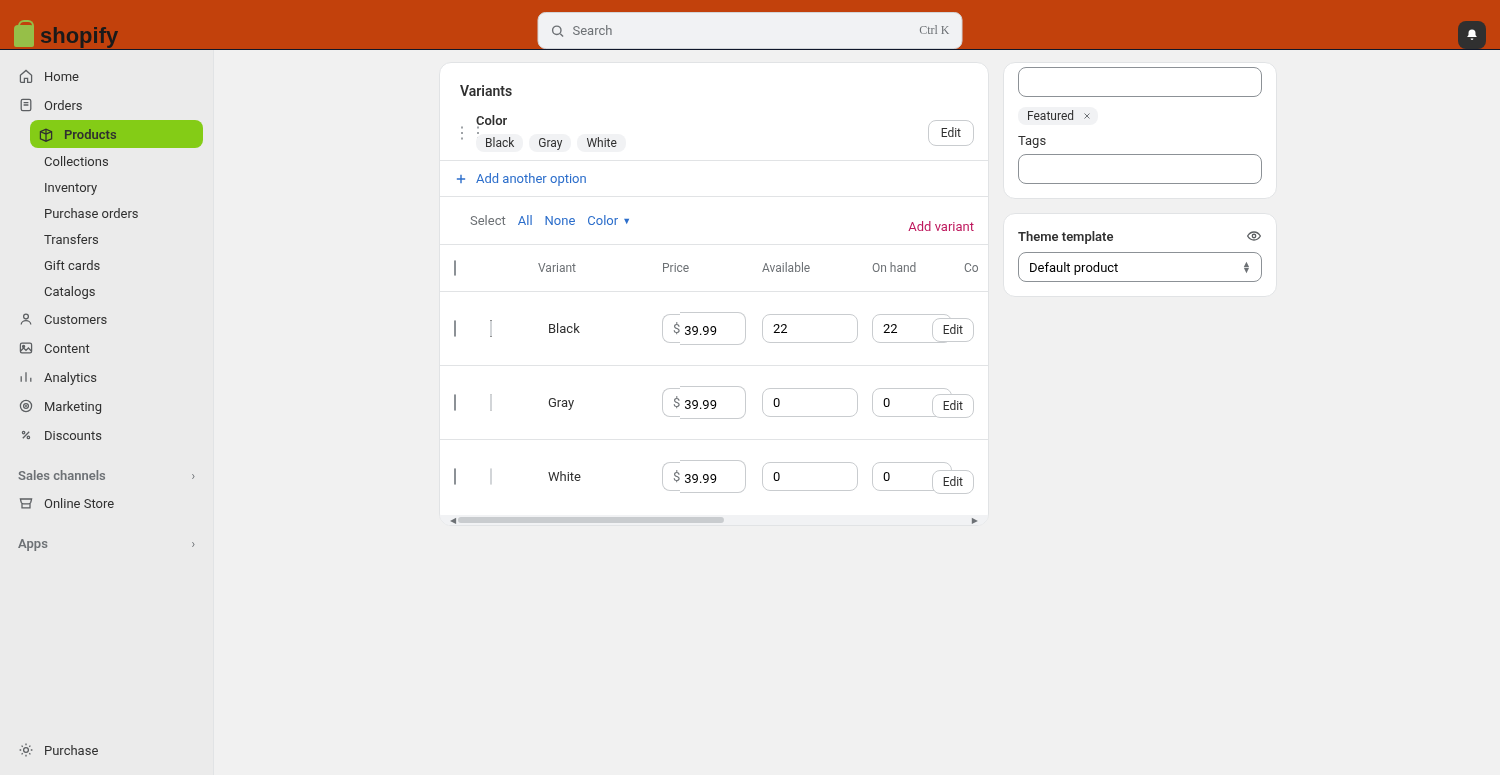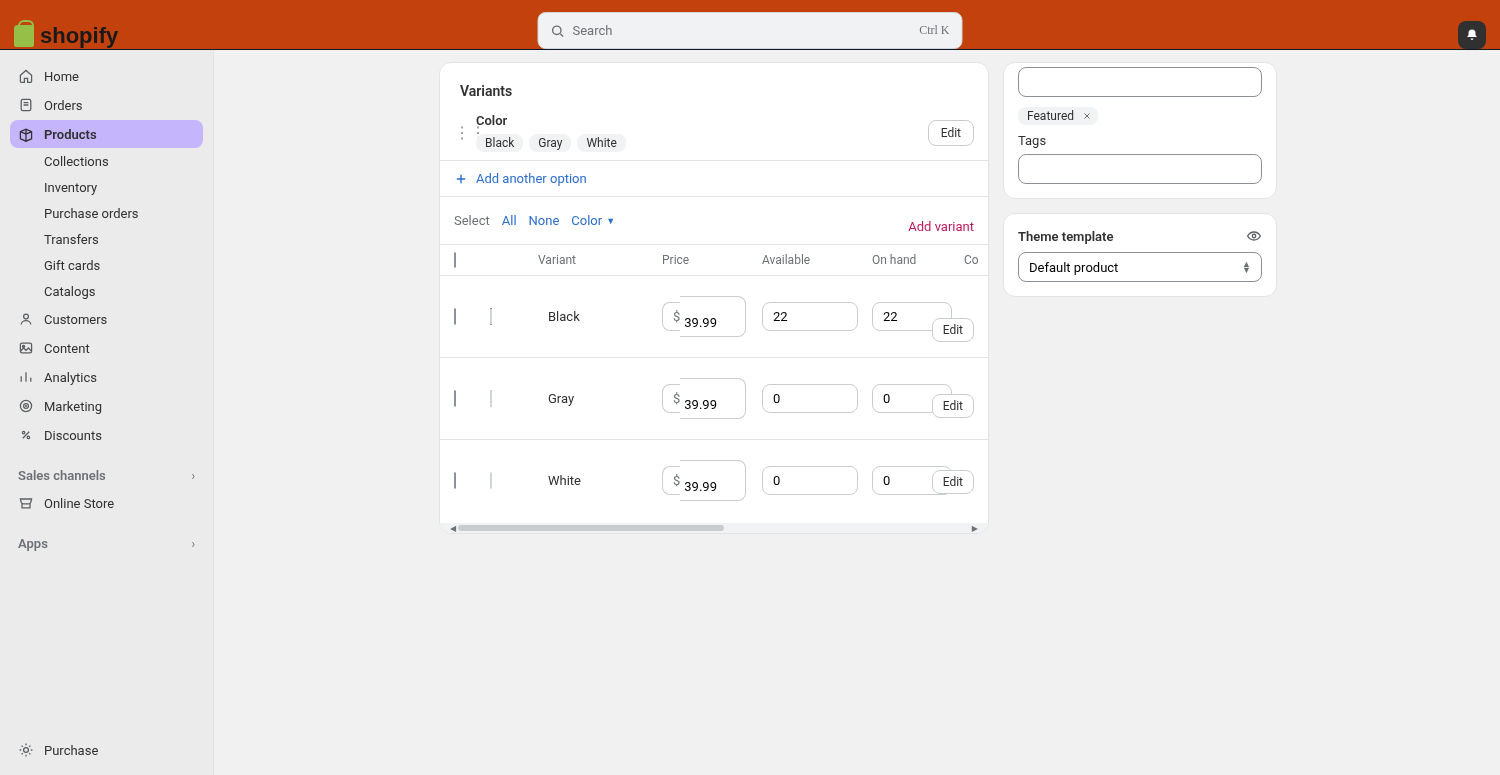--- a/index.html
+++ b/index.html
@@ -121,22 +121,23 @@
     }
     .nav-item .nav-icon {
       width: 16px;
       height: 16px;
       margin-right: 10px;
       display: flex;
       align-items: center;
       justify-content: center;
     }
     .nav-item.active {
-      background: #c4b5fd;
+      background: #84cc16;
       font-weight: 600;
+      margin-left: 20px;
     }
     .subnav-item {
       padding: 5px 8px 5px 34px;
       font-size: 13px;
       color: #303030;
       cursor: pointer;
       border-radius: 8px;
       margin-bottom: 1px;
     }
     .section-row {
@@ -271,20 +272,21 @@
       padding: 10px 14px;
     }
     .select-bar .left {
       display: flex;
       align-items: center;
       gap: 12px;
     }
     .select-label {
       font-size: 13px;
       color: #6d7175;
+      margin-left: 16px;
     }
     .filter-btn {
       font-size: 13px;
       color: #2c6ecb;
       display: inline-flex;
       align-items: center;
       cursor: pointer;
     }
     .filter-btn .caret {
       margin-left: 4px;
@@ -301,21 +303,21 @@
       position: relative;
     }
     .variant-table {
       width: 100%;
       min-width: 560px;
     }
     .vt-head {
       display: grid;
       grid-template-columns: 36px 48px 124px 100px 110px 92px 30px;
       align-items: center;
-      padding: 8px 14px;
+      padding: 16px 14px;
       border-top: 1px solid #e1e3e5;
       font-size: 12px;
       color: #6d7175;
       background: #fff;
     }
     .vt-head .th.committed {
       overflow: hidden;
       white-space: nowrap;
     }
     .vt-row {
@@ -354,21 +356,21 @@
       padding: 6px 0 6px 10px;
       color: #6d7175;
       font-size: 13px;
       background: #fff;
     }
     .price-input {
       width: 66px;
       border: 1px solid #c9cccf;
       border-left: none;
       border-radius: 0 8px 8px 0;
-      padding: 18px 10px 6px 4px;
+      padding: 10px 10px 6px 4px;
       font-size: 13px;
     }
     .num-input {
       width: 96px;
       border: 1px solid #c9cccf;
       border-radius: 8px;
       padding: 6px 10px;
       font-size: 13px;
       margin-right: 8px;
     }

